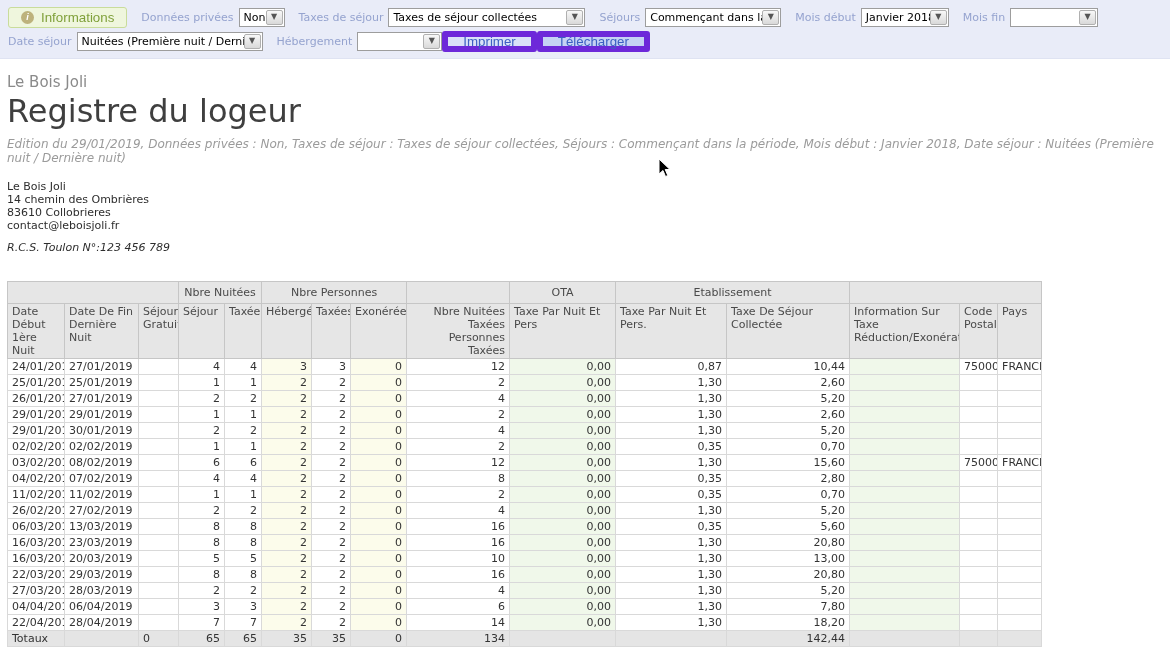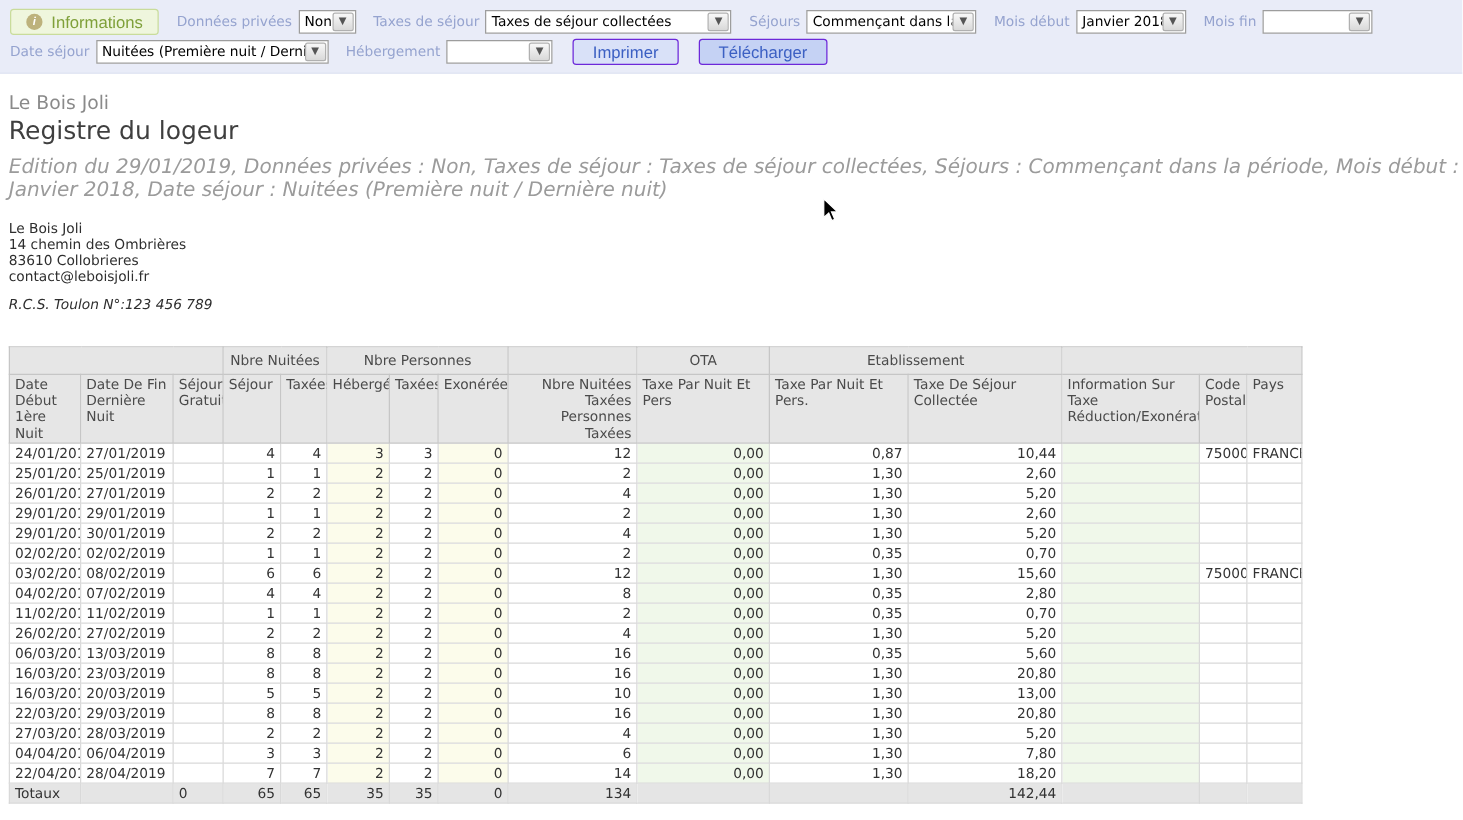--- a/index.html
+++ b/index.html
@@ -29,29 +29,29 @@
     background: #eff6dd; border: 1px solid #c9dc9b; border-radius: 3px;
     color: #7fa03a; padding: 0 12px; height: 21px;
     display: inline-flex; align-items: center; gap: 7px; cursor: default;
   }
   .info-icon {
     width: 13px; height: 13px; border-radius: 50%; background: #bdb27c; color: #fff;
     font-size: 9px; font-weight: bold; font-style: italic;
     display: flex; align-items: center; justify-content: center;
   }
   .btn-blue {
-    background: #d9e1f8; color: #3c60c3; border: 1px solid #6d28d9; border-radius: 3px;
-    padding: 0 15px; height: 21px; display: inline-flex; align-items: center; margin-left: 16px;
+    background: #d9e1f8; color: #3c60c3; border: 6px solid #6d28d9; border-radius: 3px;
+    padding: 0 15px; height: 21px; display: inline-flex; align-items: center; margin-left: 0;
   }
   .btn-blue.dark { background: #c5d2f4; }
   
   .report-header { margin: 14px 0 0 7px; }
   .rh-sub { color: #8a8a8a; font-size: 15px; }
-  .rh-title { color: #3f3f3f; font-size: 20px; margin-top: 1px; }
-  .rh-edition { color: #9b9b9b; font-style: italic; font-size: 16px; margin-top: 7px; }
+  .rh-title { color: #3f3f3f; font-size: 32px; margin-top: 1px; }
+  .rh-edition { color: #9b9b9b; font-style: italic; font-size: 12px; margin-top: 7px; }
   
   .address { margin: 15px 0 0 7px; line-height: 13px; color: #2e2e2e; }
   .rcs { margin-top: 9px; font-style: italic; }
   
   .grid { margin: 27px 0 0 7px; border-collapse: collapse; table-layout: fixed; width: 1034px; }
   .grid th, .grid td { border: 1px solid #d9d9d9; padding: 1px 4px; overflow: hidden; }
   .grid thead th {
     background: #e6e6e6; color: #4a4a4a; font-weight: normal;
     text-align: left; border-color: #c6c6c6; vertical-align: top;
   }

